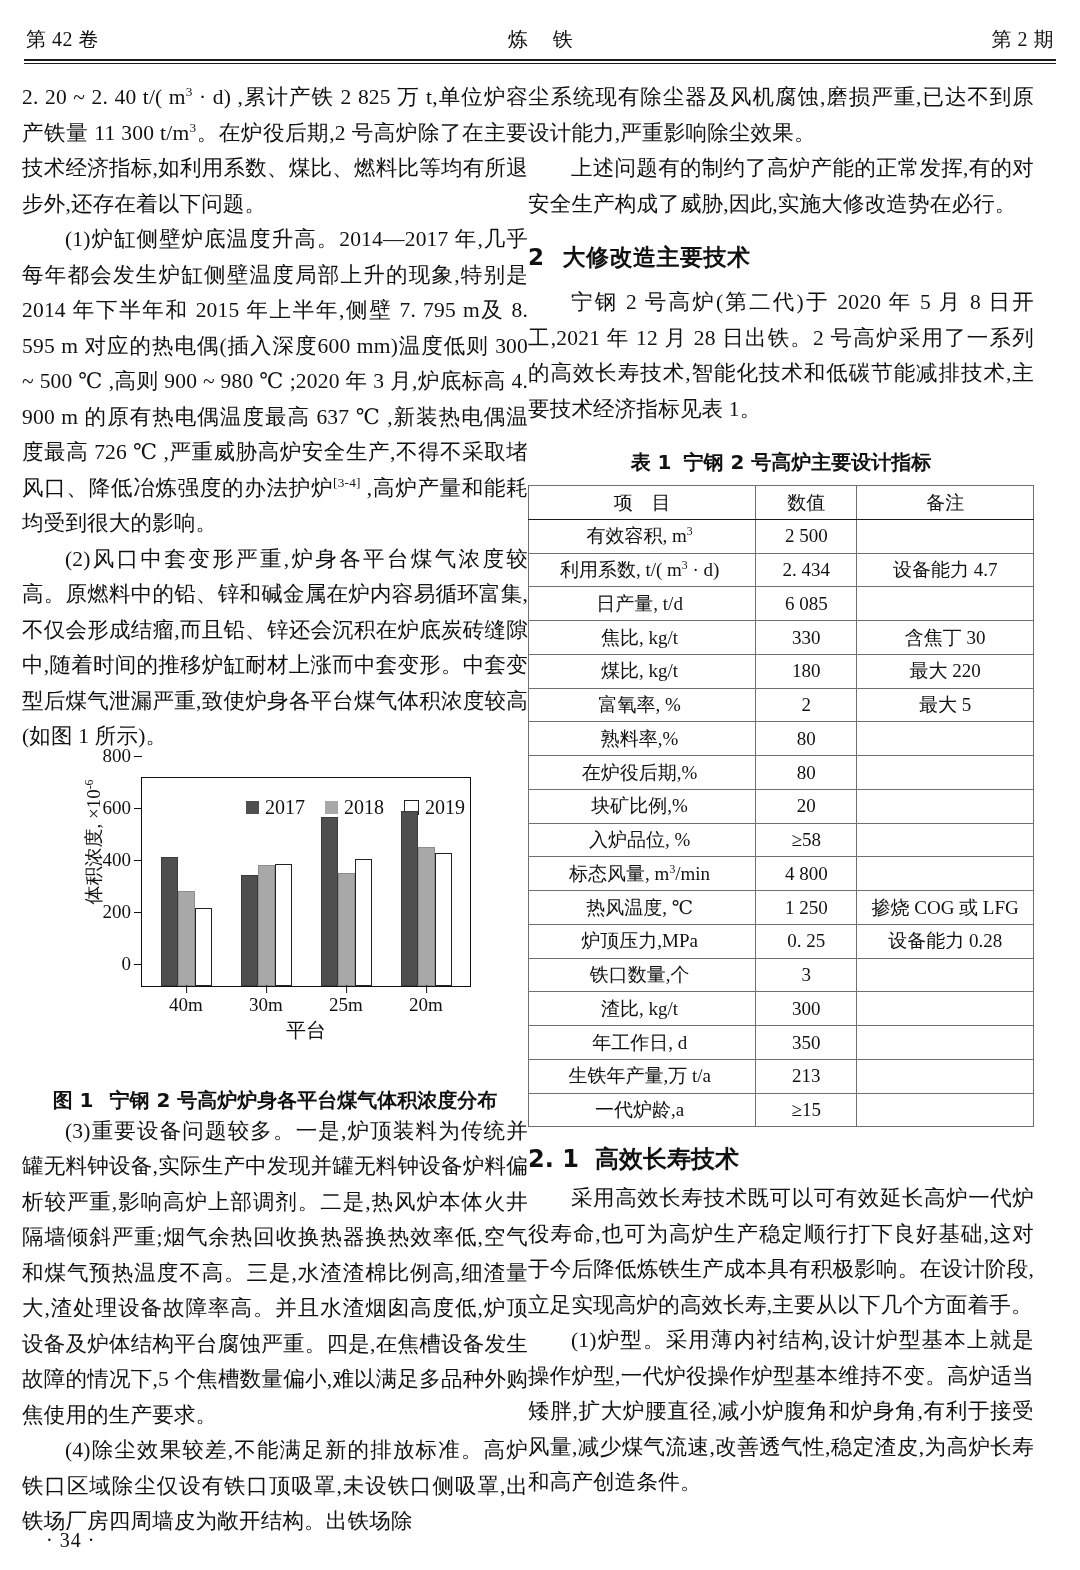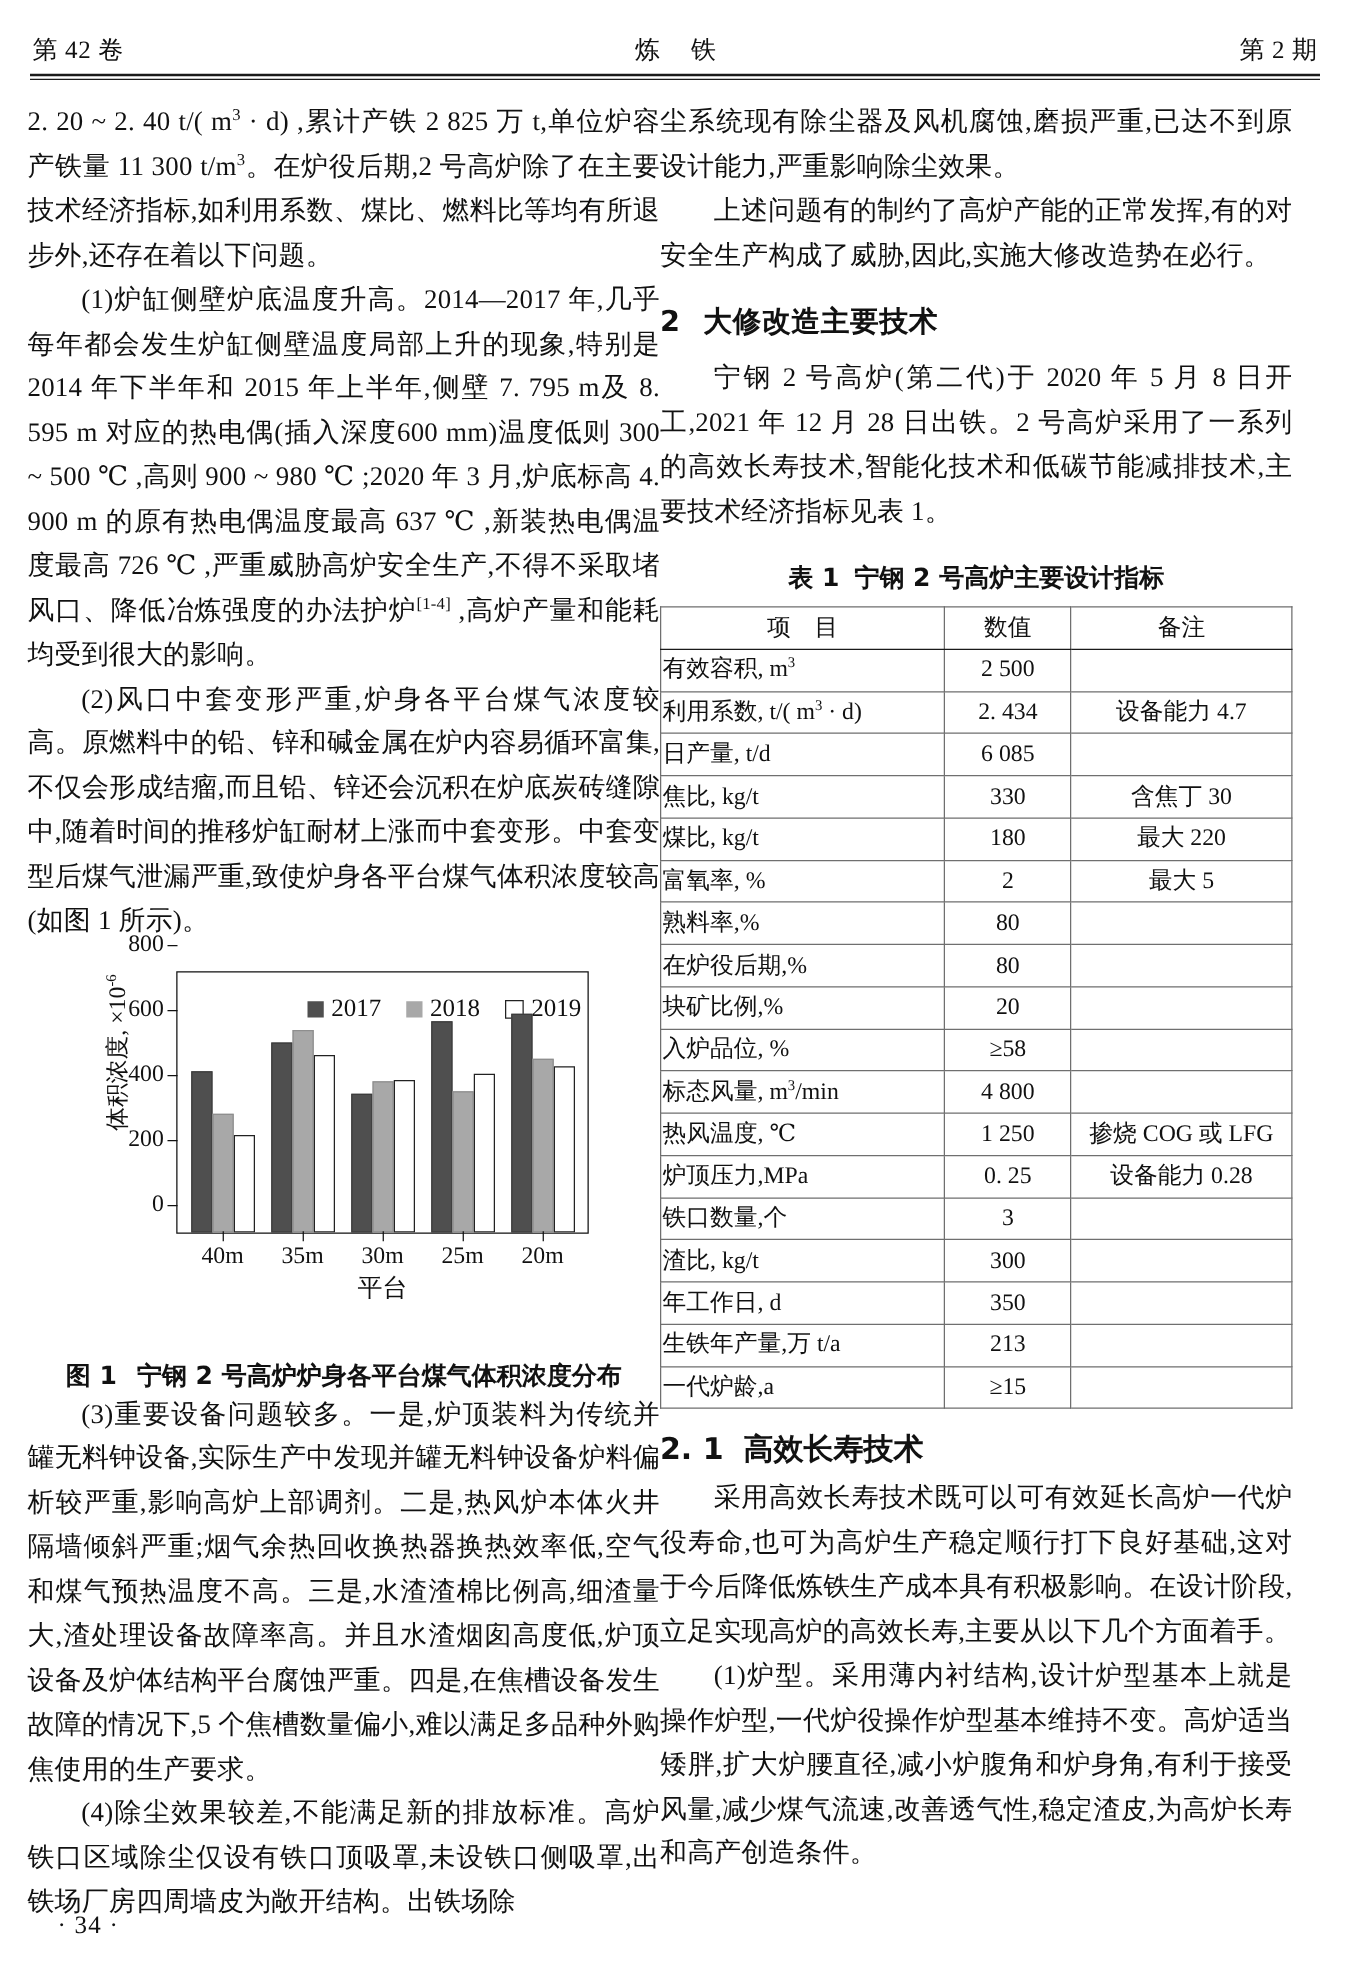--- a/index.html
+++ b/index.html
@@ -210,21 +210,21 @@
     font-size: 19px;
     table-layout: fixed;
   }
   table.designtable th,
   table.designtable td {
     border: 1px solid #6f6f6f;
     padding: 4.5px 6px;
     line-height: 1.25;
   }
   table.designtable thead th { text-align: center; font-weight: normal; }
-  table.designtable tbody td.item { text-align: left; padding-left: 1px; }
+  table.designtable tbody td.item { text-align: center; padding-left: 1px; }
   table.designtable tbody td.val { text-align: center; }
   table.designtable tbody td.note { text-align: center; }
   table.designtable { border: 1.8px solid #1a1a1a; }
   table.designtable thead tr th { border-bottom: 1.6px solid #1a1a1a; }
   col.c1 { width: 45%; }
   col.c2 { width: 20%; }
   col.c3 { width: 35%; }
 
   
   .folio {
@@ -249,21 +249,21 @@
 
   <div class="cols">
 
     <div class="col">
 
       <p class="body">
         2. 20 ~ 2. 40 t/( m<sup>3</sup> · d) ,累计产铁 2 825 万 t,单位炉容产铁量 11 300 t/m<sup>3</sup>。在炉役后期,2 号高炉除了在主要技术经济指标,如利用系数、煤比、燃料比等均有所退步外,还存在着以下问题。
       </p>
 
       <p class="body indent">
-        (1)炉缸侧壁炉底温度升高。2014—2017 年,几乎每年都会发生炉缸侧壁温度局部上升的现象,特别是 2014 年下半年和 2015 年上半年,侧壁 7. 795 m及 8. 595 m 对应的热电偶(插入深度600 mm)温度低则 300 ~ 500 ℃ ,高则 900 ~ 980 ℃ ;2020 年 3 月,炉底标高 4. 900 m 的原有热电偶温度最高 637 ℃ ,新装热电偶温度最高 726 ℃ ,严重威胁高炉安全生产,不得不采取堵风口、降低冶炼强度的办法护炉<sup>[1-4]</sup> ,高炉产量和能耗均受到很大的影响。
+        (1)炉缸侧壁炉底温度升高。2014—2017 年,几乎每年都会发生炉缸侧壁温度局部上升的现象,特别是 2014 年下半年和 2015 年上半年,侧壁 7. 795 m及 8. 595 m 对应的热电偶(插入深度600 mm)温度低则 300 ~ 500 ℃ ,高则 900 ~ 980 ℃ ;2020 年 3 月,炉底标高 4. 900 m 的原有热电偶温度最高 637 ℃ ,新装热电偶温度最高 726 ℃ ,严重威胁高炉安全生产,不得不采取堵风口、降低冶炼强度的办法护炉<sup>[3-4]</sup> ,高炉产量和能耗均受到很大的影响。
       </p>
 
       <p class="body indent">
         (2)风口中套变形严重,炉身各平台煤气浓度较高。原燃料中的铅、锌和碱金属在炉内容易循环富集,不仅会形成结瘤,而且铅、锌还会沉积在炉底炭砖缝隙中,随着时间的推移炉缸耐材上涨而中套变形。中套变型后煤气泄漏严重,致使炉身各平台煤气体积浓度较高(如图 1 所示)。
       </p>
 
       <div class="figure">
         <div class="chart-wrap">
 
           <div class="ylabel">
@@ -293,26 +293,20 @@
                 <span>2019</span>
               </span>
             </div>
 
             <div class="bars" id="bars">
                 <div class="group">
                   <div class="bar s2017" title="2017 40m: 495" style="height: 61.875%;"></div>
                   <div class="bar s2018" title="2018 40m: 365" style="height: 45.625%;"></div>
                   <div class="bar s2019" title="2019 40m: 298" style="height: 37.25%;"></div>
                   <div class="xtick">40m</div>
-                </div>
-                <div class="group">
-                  <div class="bar s2017" title="2017 35m: 583" style="height: 72.875%;"></div>
-                  <div class="bar s2018" title="2018 35m: 620" style="height: 77.5%;"></div>
-                  <div class="bar s2019" title="2019 35m: 545" style="height: 68.125%;"></div>
-                  <div class="xtick">35m</div>
                 </div>
                 <div class="group">
                   <div class="bar s2017" title="2017 30m: 424" style="height: 53%;"></div>
                   <div class="bar s2018" title="2018 30m: 465" style="height: 58.125%;"></div>
                   <div class="bar s2019" title="2019 30m: 466" style="height: 58.25%;"></div>
                   <div class="xtick">30m</div>
                 </div>
                 <div class="group">
                   <div class="bar s2017" title="2017 25m: 648" style="height: 81%;"></div>
                   <div class="bar s2018" title="2018 25m: 434" style="height: 54.25%;"></div>

